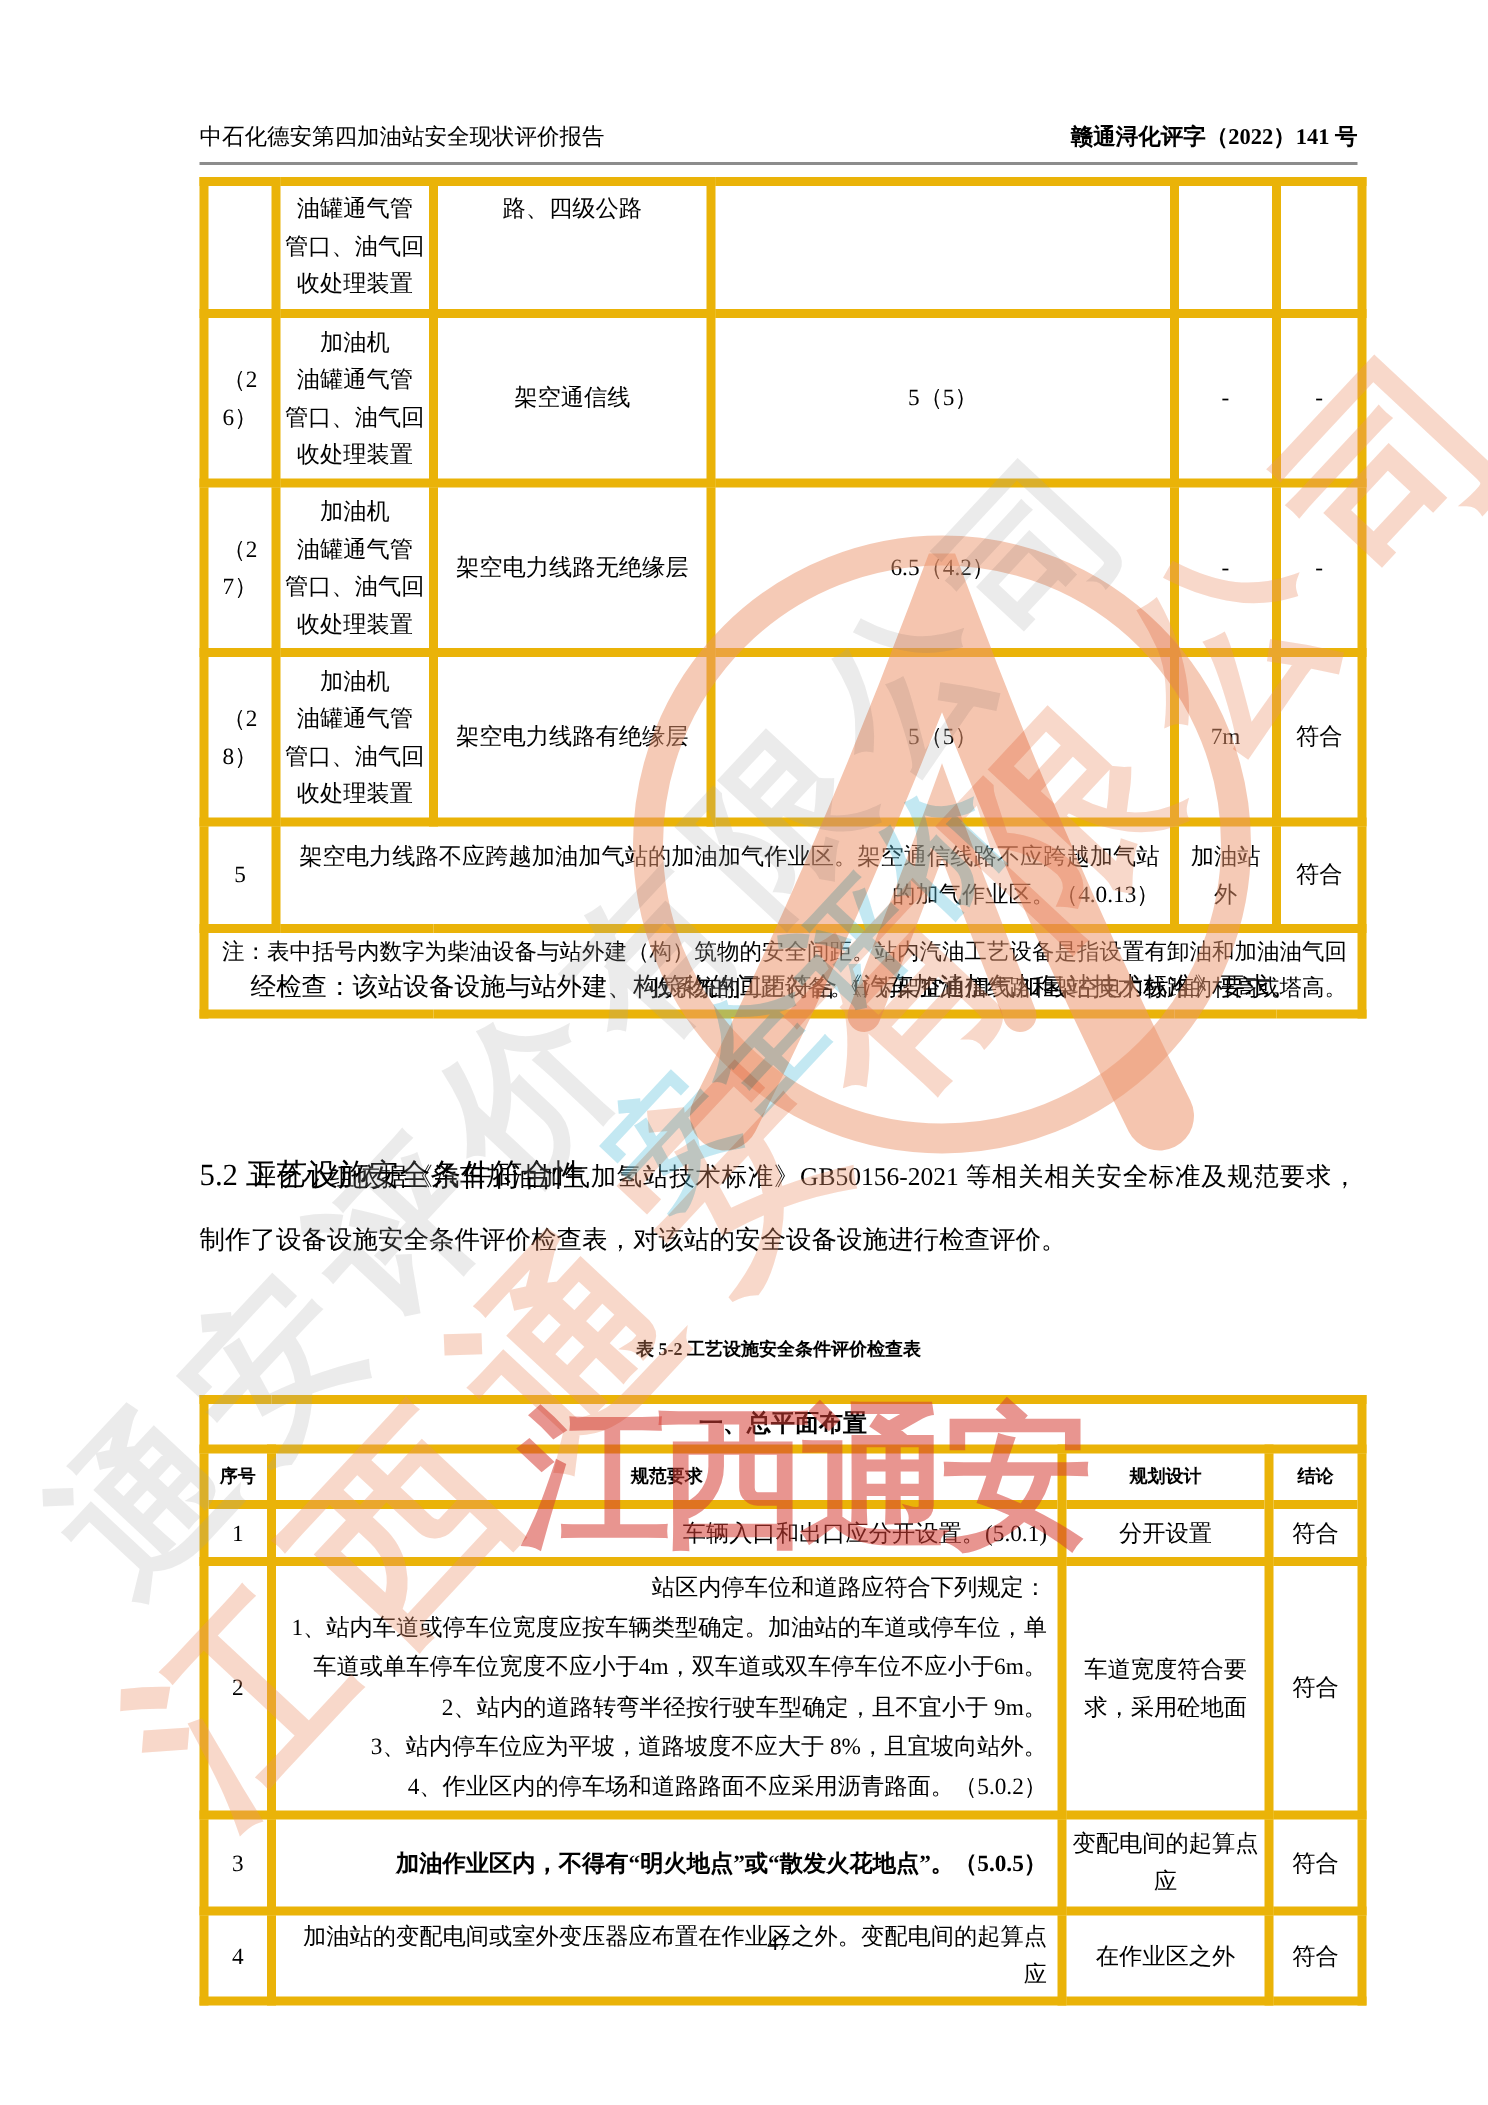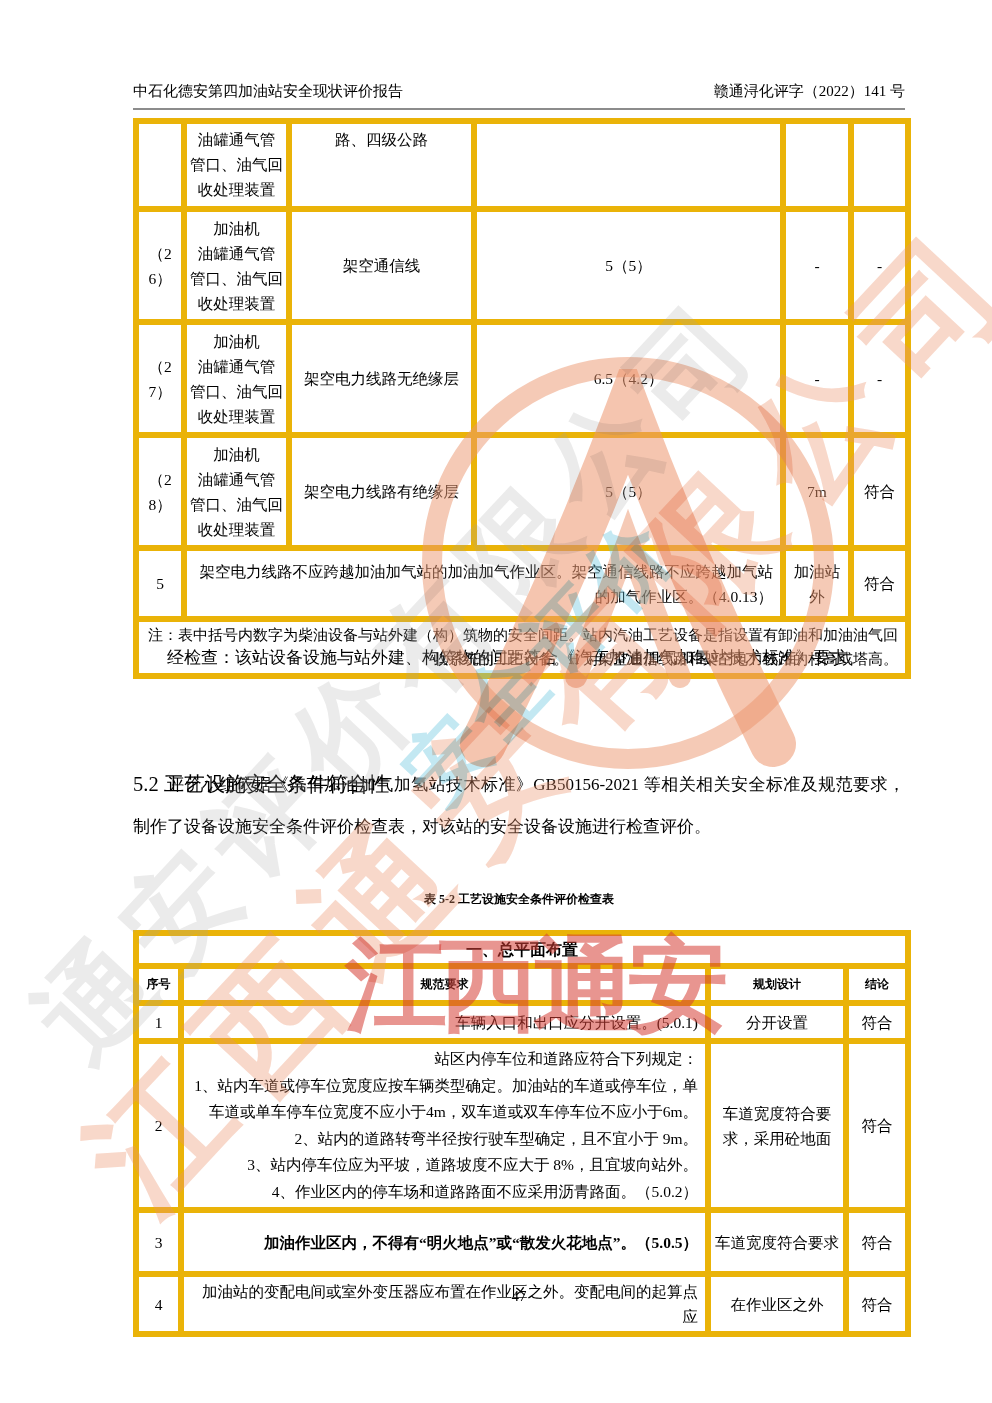--- a/index.html
+++ b/index.html
@@ -5,21 +5,21 @@
   html,body{margin:0;padding:0;}
   body{
     width:992px;height:1403px;position:relative;overflow:hidden;
     background:#ffffff;color:#000;
     font-family:"Liberation Serif","DejaVu Serif",serif;
   }
   .content{position:absolute;left:133px;top:0;width:772px;z-index:1;}
 
   
   .pagehead{position:absolute;left:0;top:82px;width:772px;display:flex;justify-content:space-between;align-items:flex-end;font-size:15px;}
-  .pagehead .right{font-weight:normal;margin-left:38px;}
+  .pagehead .right{font-weight:bold;margin-left:38px;}
   .headrule{position:absolute;left:0;top:108px;width:772px;border-top:2px solid #8c8c8c;}
 
   
   table{border-collapse:collapse;table-layout:fixed;}
   td{border:6px solid #eab308;text-align:center;vertical-align:middle;font-size:15.5px;line-height:25px;padding:1px 3px;word-break:break-all;}
   .t1{position:absolute;left:0;top:118px;width:772px;}
   .t2{position:absolute;left:0;top:918px;width:772px;margin-top:12px;}
   .h80 td{height:78px;}
   .h107 td{height:105px;}
   .h63 td{height:61px;}
@@ -170,21 +170,21 @@
 1、站内车道或停车位宽度应按车辆类型确定。加油站的车道或停车位，单车道或单车停车位宽度不应小于4m，双车道或双车停车位不应小于6m。
 2、站内的道路转弯半径按行驶车型确定，且不宜小于 9m。
 3、站内停车位应为平坡，道路坡度不应大于 8%，且宜坡向站外。
 4、作业区内的停车场和道路路面不应采用沥青路面。（5.0.2）</td>
         <td>车道宽度符合要求，采用砼地面</td>
         <td>符合</td>
       </tr>
       <tr class="r3">
         <td>3</td>
         <td class="left boldreq">加油作业区内，不得有“明火地点”或“散发火花地点”。（5.0.5）</td>
-        <td>车道宽度符合要求</td>
+        <td>变配电间的起算点应</td>
         <td>符合</td>
       </tr>
       <tr class="r4">
         <td>4</td>
         <td class="left">加油站的变配电间或室外变压器应布置在作业区之外。变配电间的起算点应</td>
         <td>在作业区之外</td>
         <td>符合</td>
       </tr>
     </tbody>
   </table>

